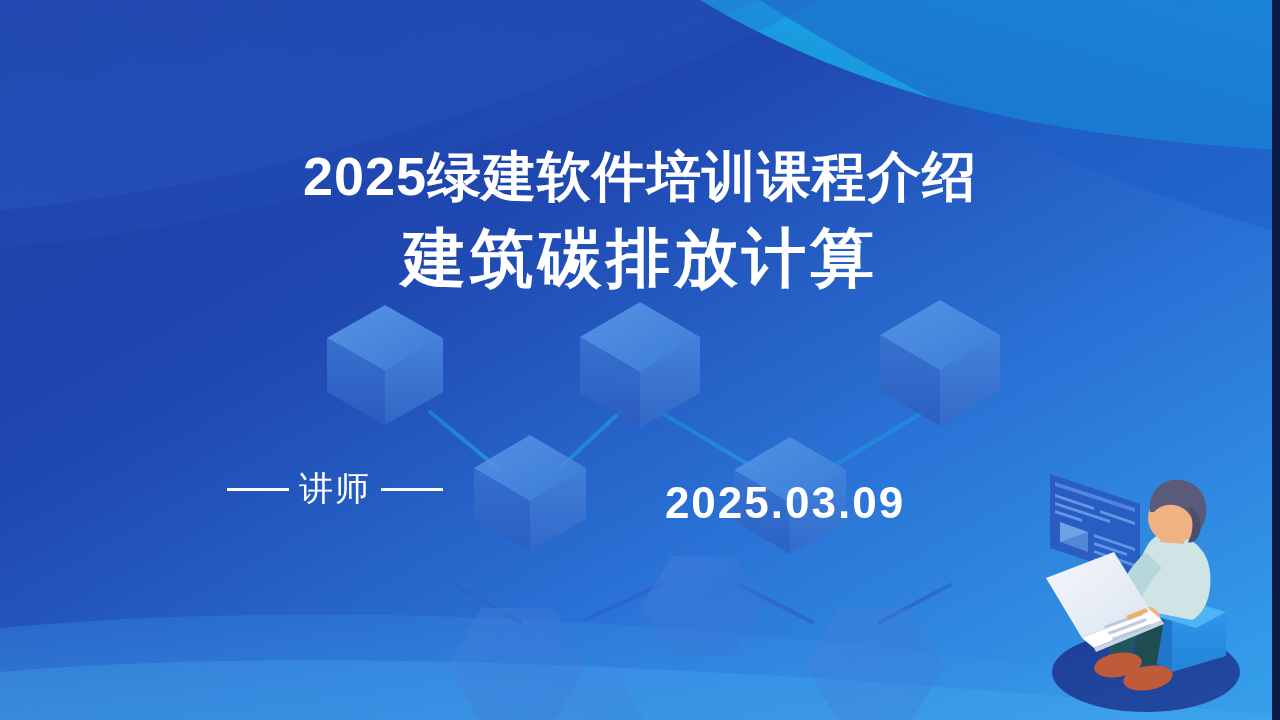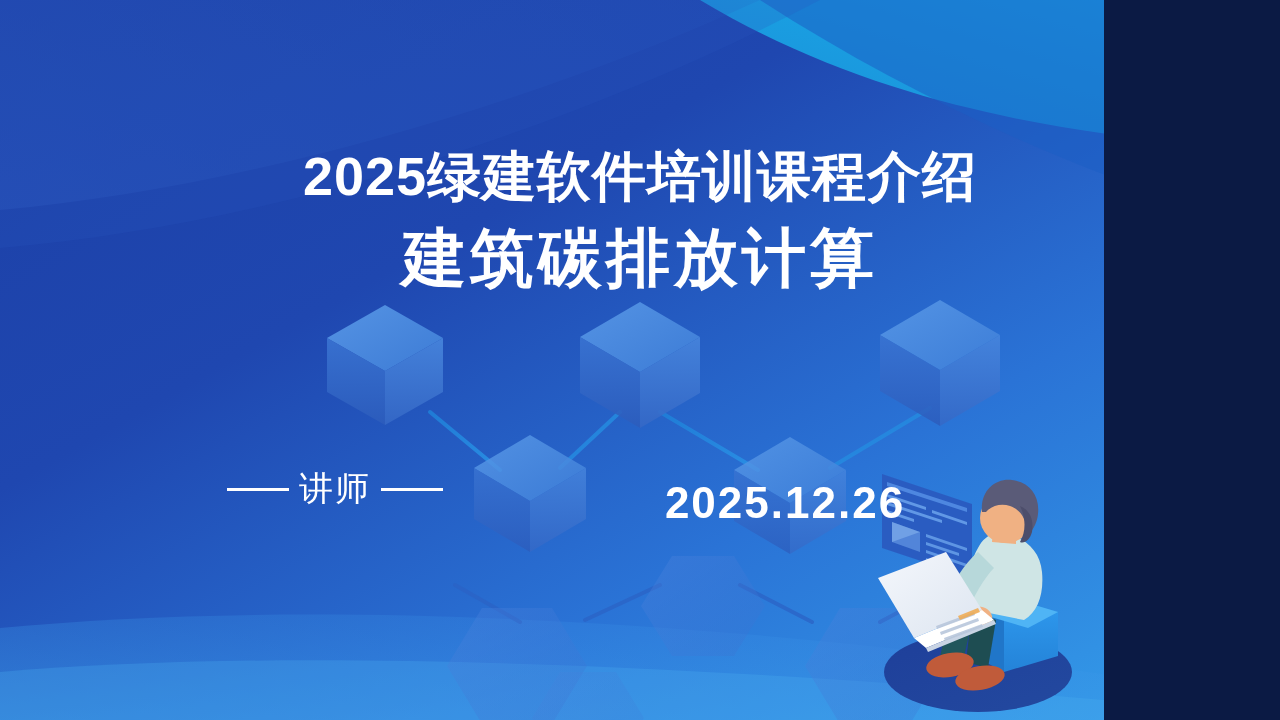--- a/index.html
+++ b/index.html
@@ -2,21 +2,21 @@
 <html><head>
 <meta charset="utf-8">
 <style>
   html, body {
     margin: 0;
     padding: 0;
     background: #0b1a44;
   }
   #slide {
     position: relative;
-    width: 1104px;
+    width: 1272px;
     height: 720px;
     overflow: hidden;
     font-family: "Liberation Sans", "DejaVu Sans", sans-serif;
     background: linear-gradient(135deg, #1b3fa8 0%, #1f47b0 30%, #2668cf 62%, #34a0ea 100%);
   }
   .layer { position: absolute; inset: 0; }
   .layer svg { display: block; width: 1280px; height: 720px; }
 
   
   #content {
@@ -223,21 +223,21 @@
 
       <div class="meta-col">
         <div class="meta-label">
           <span class="rule"></span>
           <span>讲师</span>
           <span class="rule"></span>
         </div>
       </div>
 
       <div class="meta-col">
-        <div class="meta-value">2025.12.26</div>
+        <div class="meta-value">2025.03.09</div>
       </div>
 
     </div>
   </div>
 
   <div id="illustration">
     <svg viewBox="0 0 250 260" xmlns="http://www.w3.org/2000/svg">
       <defs>
         <linearGradient id="gShadow" x1="0" y1="0" x2="1" y2="1">
           <stop offset="0%" stop-color="#1e3f9a"></stop>

